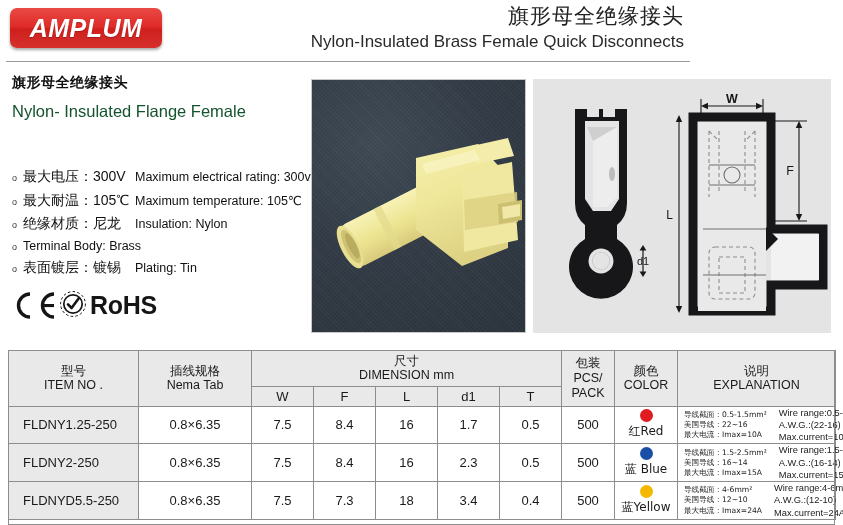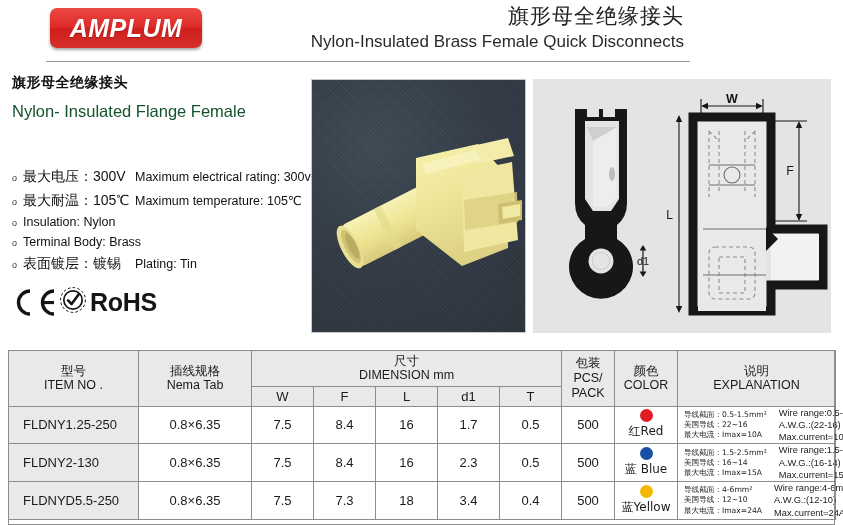--- a/index.html
+++ b/index.html
@@ -3,21 +3,21 @@
 <meta charset="utf-8">
 <style>
   * { box-sizing: border-box; margin: 0; padding: 0; }
   html, body {
     width: 843px; height: 525px;
     background: #ffffff;
     font-family: "Liberation Sans", "DejaVu Sans", sans-serif;
     color: #1a1a1a;
     overflow: hidden;
   }
-  #page { position: relative; width: 696px; height: 525px; padding-left: 40px; }
+  #page { position: relative; width: 696px; height: 525px; }
 
   
   #header { position: relative; height: 62px; }
   #logo {
     position: absolute; left: 10px; top: 8px;
     width: 152px; height: 40px;
     border-radius: 7px;
     background: linear-gradient(180deg,#ea4a45 0%, #de2a27 48%, #cf1f1d 52%, #d6302c 100%);
     box-shadow: 0 2px 3px rgba(0,0,0,.35);
     display: flex; align-items: center; justify-content: center;
@@ -138,20 +138,21 @@
           <span class="spec-cn-item">最大电压：300V</span>
           <span class="spec-en-item">Maximum electrical rating: 300volts</span>
         </div>
         <div class="spec-row">
           <span class="spec-bullet">o</span>
           <span class="spec-cn-item">最大耐温：105℃</span>
           <span class="spec-en-item">Maximum temperature: 105℃</span>
         </div>
         <div class="spec-row">
           <span class="spec-bullet">o</span>
+          <span class="spec-cn-item">绝缘材质：尼龙</span>
           <span class="spec-en-item">Insulation: Nylon</span>
         </div>
         <div class="spec-row">
           <span class="spec-bullet">o</span>
           <span class="spec-en-item">Terminal Body: Brass</span>
         </div>
         <div class="spec-row">
           <span class="spec-bullet">o</span>
           <span class="spec-cn-item">表面镀层：镀锡</span>
           <span class="spec-en-item">Plating: Tin</span>
@@ -362,21 +363,21 @@
               </div>
               <div class="expl-col">
                 <div class="expl-en">Wire range:0.5-1.5mm²</div>
                 <div class="expl-en">A.W.G.:(22-16)</div>
                 <div class="expl-en">Max.current=10A</div>
               </div>
             </div>
           </td>
         </tr>
         <tr>
-          <td class="item-cell">FLDNY2-130</td>
+          <td class="item-cell">FLDNY2-250</td>
           <td>0.8×6.35</td>
           <td>7.5</td>
           <td>8.4</td>
           <td>16</td>
           <td>2.3</td>
           <td>0.5</td>
           <td>500</td>
           <td class="color-cell">
             <div class="dot" style="background:#1a4fa8"></div>
             <div class="color-label">蓝 Blue</div>

